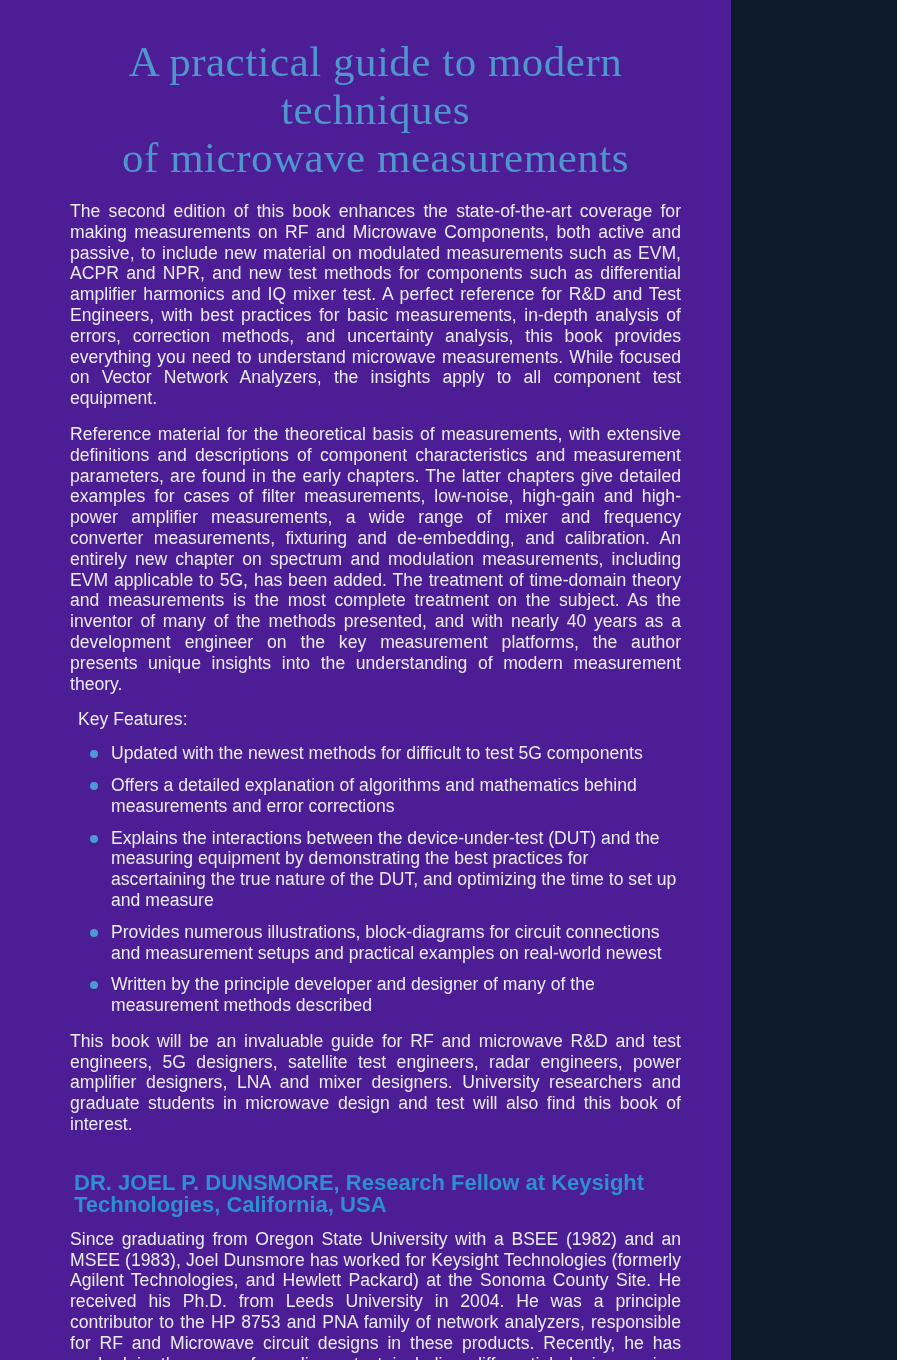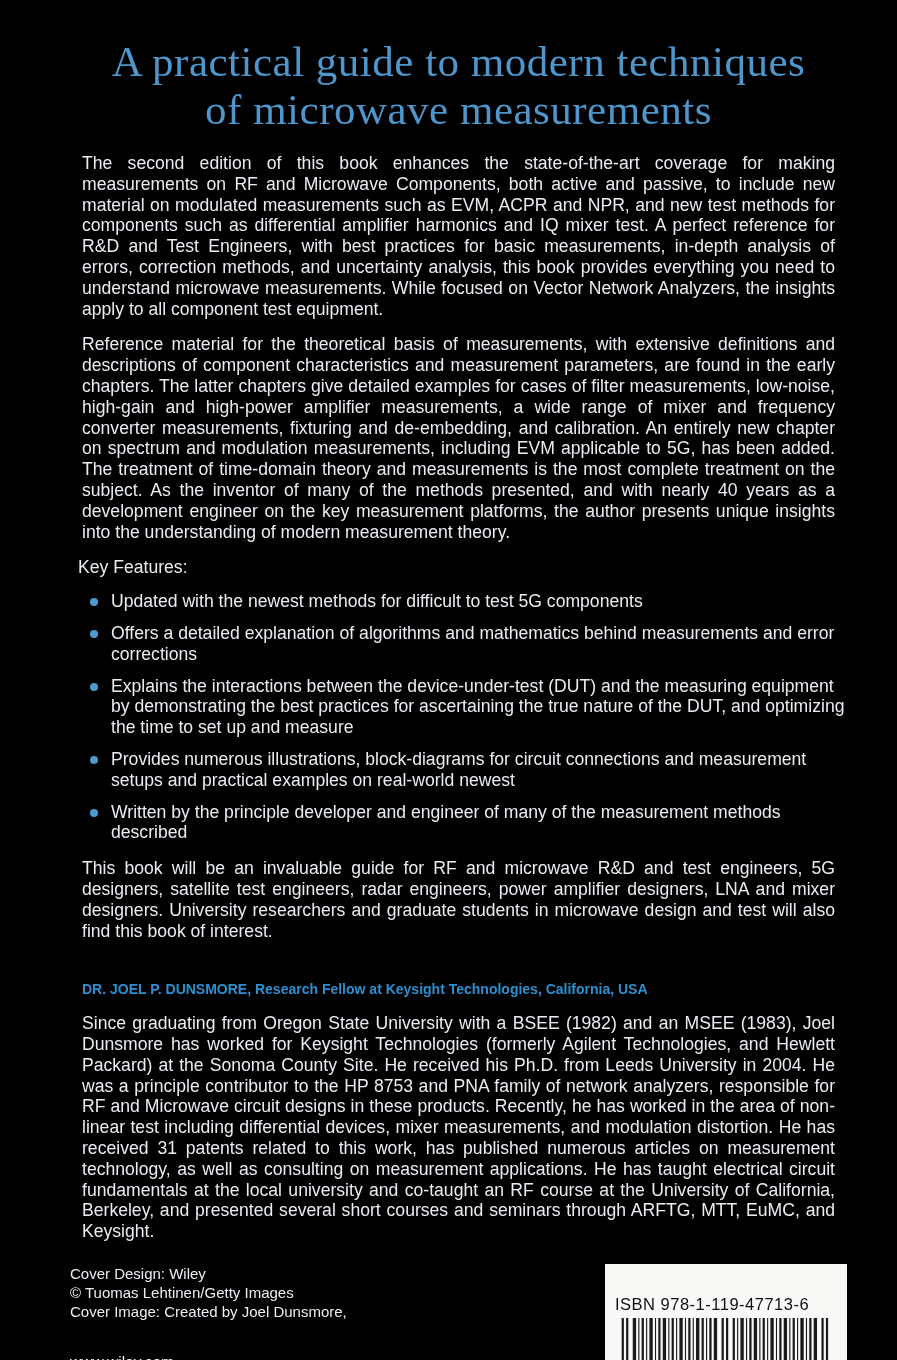--- a/index.html
+++ b/index.html
@@ -2,44 +2,44 @@
 <html><head>
 <meta charset="utf-8">
 <style>
   html, body {
     margin: 0;
     padding: 0;
     background: #0d1a2c;
   }
   .cover {
     position: relative;
-    width: 897px;
+    width: 731px;
     height: 1360px;
-    background: #000000;
+    background: #4c1d95;
     color: #e9edf2;
     font-family: "Liberation Sans", sans-serif;
     overflow: hidden;
     box-sizing: border-box;
   }
   .content {
     padding: 0 50px 0 70px;
   }
   .title {
     margin: 0;
     padding-top: 38px;
     text-align: center;
     font-family: "Liberation Serif", serif;
     font-weight: 400;
     font-size: 43px;
     line-height: 48px;
     color: #4e96cb;
     letter-spacing: 0.5px;
   }
   .para {
-    margin: 12px;
+    margin: 0;
     margin-top: 15px;
     font-size: 17.6px;
     line-height: 20.8px;
     text-align: justify;
     color: #e9edf2;
   }
   .para.first {
     margin-top: 19px;
   }
   .kf-heading {
@@ -66,23 +66,23 @@
   .kf-item:first-child { margin-top: 13px; }
   .bullet-dot {
     flex: 0 0 auto;
     width: 8px;
     height: 8px;
     border-radius: 50%;
     background: #4a9bd1;
     margin: 7px 13px 0 0;
   }
   .author-heading {
-    margin: 12px;
+    margin: 4px;
     margin-top: 37px;
-    font-size: 14px;
+    font-size: 22px;
     line-height: 22px;
     font-weight: 700;
     color: #2e8fd0;
   }
   .bio {
     margin-top: 13px;
   }
   .footer {
     position: relative;
     margin-top: 22px;
@@ -214,21 +214,21 @@
       <li class="kf-item">
         <span class="bullet-dot"></span>
         <span>Explains the interactions between the device-under-test (DUT) and the measuring equipment by demonstrating the best practices for ascertaining the true nature of the DUT, and optimizing the time to set up and measure</span>
       </li>
       <li class="kf-item">
         <span class="bullet-dot"></span>
         <span>Provides numerous illustrations, block-diagrams for circuit connections and measurement setups and practical examples on real-world newest</span>
       </li>
       <li class="kf-item">
         <span class="bullet-dot"></span>
-        <span>Written by the principle developer and engineer of many of the measurement methods described</span>
+        <span>Written by the principle developer and designer of many of the measurement methods described</span>
       </li>
     </ul>
 
     <p class="para">This book will be an invaluable guide for RF and microwave R&amp;D and test engineers, 5G designers, satellite test engineers, radar engineers, power amplifier designers, LNA and mixer designers. University researchers and graduate students in microwave design and test will also find this book of interest.</p>
 
     <h3 class="author-heading">DR. JOEL P. DUNSMORE, Research Fellow at Keysight Technologies, California, USA</h3>
 
     <p class="para bio">Since graduating from Oregon State University with a BSEE (1982) and an MSEE (1983), Joel Dunsmore has worked for Keysight Technologies (formerly Agilent Technologies, and Hewlett Packard) at the Sonoma County Site. He received his Ph.D. from Leeds University in 2004. He was a principle contributor to the HP 8753 and PNA family of network analyzers, responsible for RF and Microwave circuit designs in these products. Recently, he has worked in the area of non-linear test including differential devices, mixer measurements, and modulation distortion. He has received 31 patents related to this work, has published numerous articles on measurement technology, as well as consulting on measurement applications. He has taught electrical circuit fundamentals at the local university and co-taught an RF course at the University of California, Berkeley, and presented several short courses and seminars through ARFTG, MTT, EuMC, and Keysight.</p>
 
     <div class="footer">

